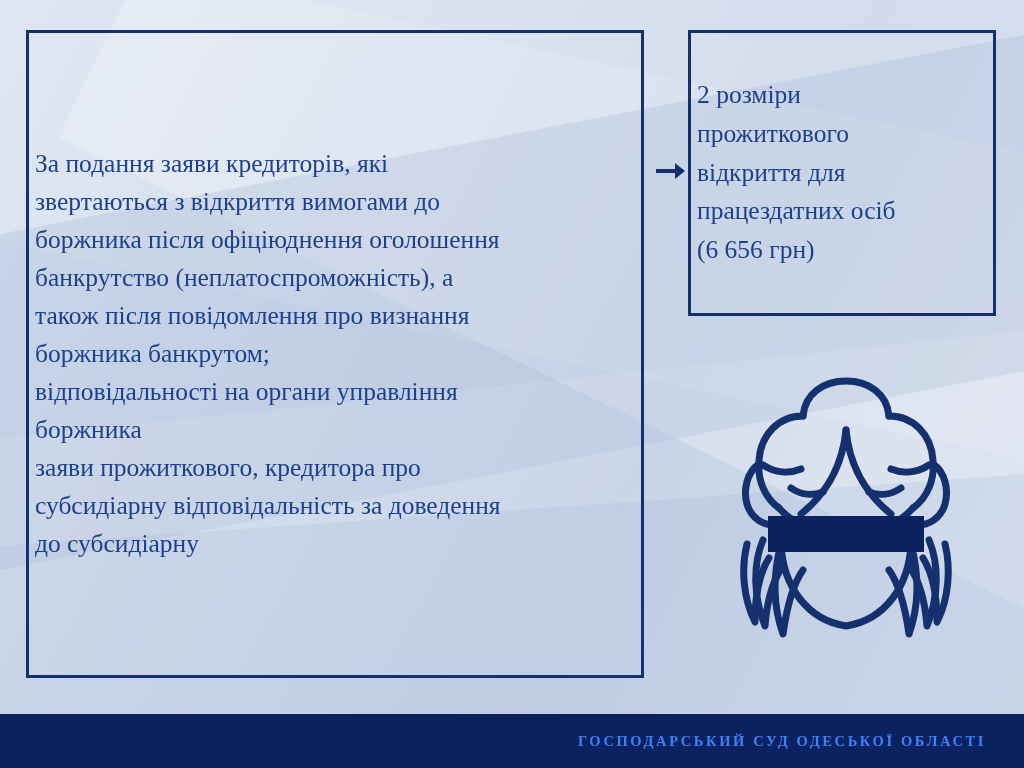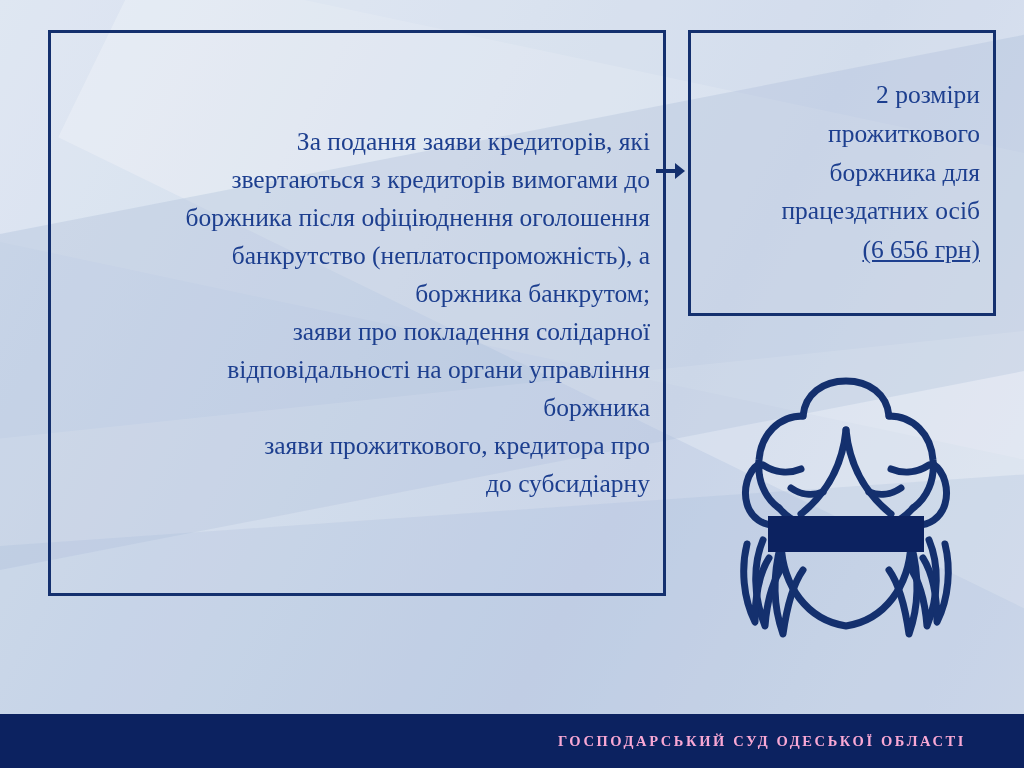--- a/index.html
+++ b/index.html
@@ -78,49 +78,48 @@
   .box {
     position: absolute;
     border: 3px solid #14306e;
     background: rgba(255,255,255,0.04);
     box-sizing: border-box;
     display: flex;
     align-items: center;
     justify-content: center;
   }
   #main-box {
-    left: 48px;
+    left: 26px;
     top: 30px;
     width: 618px;
-    height: 566px;
+    height: 648px;
   }
   #side-box {
     left: 688px;
     top: 30px;
     width: 308px;
     height: 286px;
   }
 
   .box-text {
     color: #1d3f8f;
-    text-align: right;
+    text-align: left;
     line-height: 1.49;
     width: 100%;
-    padding: 0 13px;
+    padding: 0 6px;
     box-sizing: border-box;
   }
   #main-box .box-text {
     font-size: 25.5px;
   }
   #side-box .box-text {
     font-size: 25.5px;
     line-height: 1.52;
   }
   .underlined {
-    text-decoration: underline;
     text-underline-offset: 2px;
   }
   .tline { display: block; }
 
   
   #arrow {
     position: absolute;
     left: 656px;
     top: 160px;
     width: 30px;
@@ -142,66 +141,67 @@
     left: 0;
     top: 714px;
     width: 1024px;
     height: 54px;
     background: #0c2260;
     display: flex;
     align-items: center;
     justify-content: flex-end;
   }
   #footer-title {
-    color: #f9a8d4;
+    color: #3b82f6;
     font-family: "Liberation Serif", "DejaVu Serif", serif;
     font-size: 14.5px;
     font-weight: bold;
     letter-spacing: 2.6px;
-    padding-right: 58px;
+    padding-right: 38px;
     white-space: nowrap;
   }
 </style>
 </head>
 <body>
 
 <div id="slide">
 
   <div class="band band-1"></div>
   <div class="band band-2"></div>
   <div class="band band-3"></div>
   <div class="band band-4"></div>
   <div class="band band-5"></div>
 
   <div id="main-box" class="box">
     <div class="box-text">
       <span class="tline">За подання заяви кредиторів, які</span>
-      <span class="tline">звертаються з кредиторів вимогами до</span>
+      <span class="tline">звертаються з відкриття вимогами до</span>
       <span class="tline">боржника після офіціюднення оголошення</span>
       <span class="tline">банкрутство (неплатоспроможність), а</span>
+      <span class="tline">також після повідомлення про визнання</span>
       <span class="tline">боржника банкрутом;</span>
-      <span class="tline">заяви про покладення солідарної</span>
       <span class="tline">відповідальності на органи управління</span>
       <span class="tline">боржника</span>
       <span class="tline">заяви прожиткового, кредитора про</span>
+      <span class="tline">субсидіарну відповідальність за доведення</span>
       <span class="tline">до субсидіарну</span>
     </div>
   </div>
 
   <div id="arrow">
     <svg width="30" height="22" viewBox="0 0 30 22" xmlns="http://www.w3.org/2000/svg">
       <path d="M0 9 L19 9 L19 3 L29 11 L19 19 L19 13 L0 13 Z" fill="#14306e"></path>
     </svg>
   </div>
 
   <div id="side-box" class="box">
     <div class="box-text">
       <span class="tline">2 розміри</span>
       <span class="tline">прожиткового</span>
-      <span class="tline">боржника для</span>
+      <span class="tline">відкриття для</span>
       <span class="tline">працездатних осіб</span>
       <span class="tline underlined">(6 656 грн)</span>
     </div>
   </div>
 
   <div id="emblem">
     <svg width="222" height="272" viewBox="0 0 222 272" xmlns="http://www.w3.org/2000/svg">
       <g fill="none" stroke="#14306e" stroke-width="7" stroke-linecap="round" stroke-linejoin="round">
 
         <path d="M68 48 C70 26 88 13 111 13 C134 13 152 26 154 48"></path>

